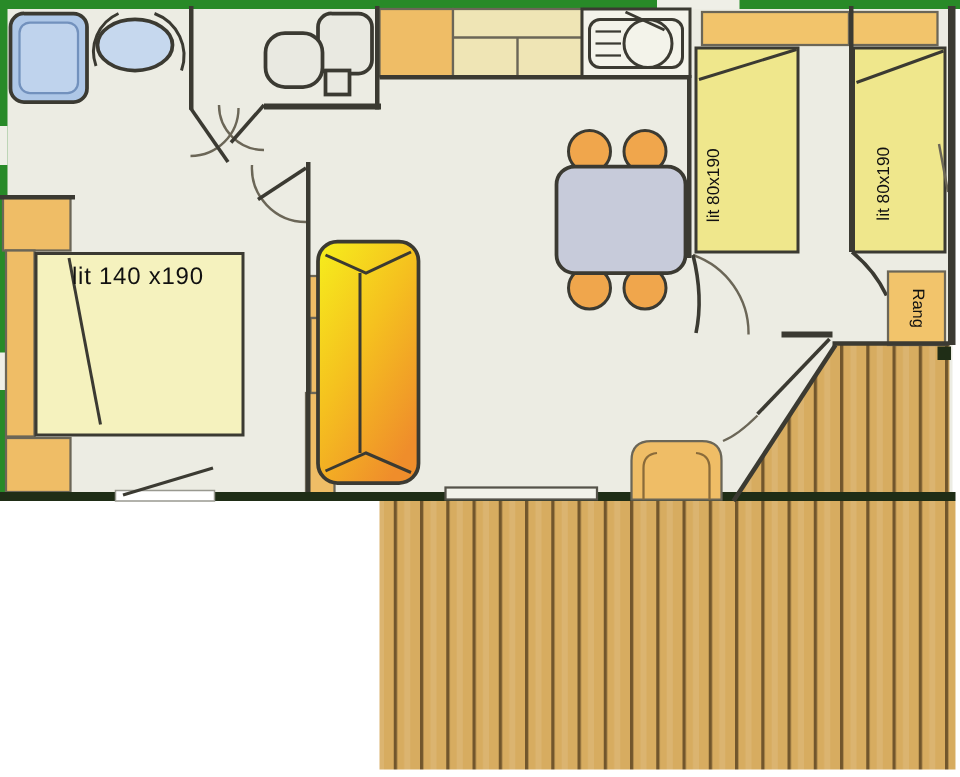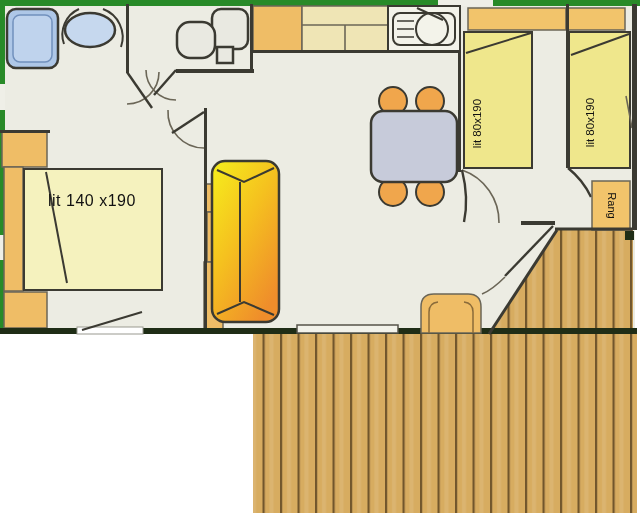--- a/index.html
+++ b/index.html
@@ -30,21 +30,21 @@
   .plank-bg{fill:var(--wood,#D7AC60);}
   .plank-hi{fill:#FFFFFF;opacity:.10;}
   .plank-gap{fill:var(--wood-gap,#71562C);}
   .sofa-stop1{stop-color:var(--sofa-yellow,#F6EF1C);}
   .sofa-stop2{stop-color:#F5C01F;}
   .sofa-stop3{stop-color:var(--sofa-orange,#EF8D2B);}
   .sofa{stroke:var(--wall,#3B3A32);stroke-width:2.5;}
   .post{fill:var(--wall-dark,#1F2D16);}
   
   .lbl{position:absolute;color:#111;white-space:nowrap;}
-  .lbl-double{left:48px;top:176px;font-size:16px;letter-spacing:.5px;margin-top:16px;}
+  .lbl-double{left:48px;top:176px;font-size:16px;letter-spacing:.5px;}
   .lbl-rot{width:90px;height:13px;text-align:center;font-size:11.5px;}
   .ccw{transform:rotate(-90deg);}
   .cw{transform:rotate(90deg);}
   .lbl-s1{left:432px;top:117px;}
   .lbl-s2{left:545px;top:116px;}
   .lbl-rang{left:566px;top:199px;font-size:11px;}
 </style>
 </head>
 <body>
 

